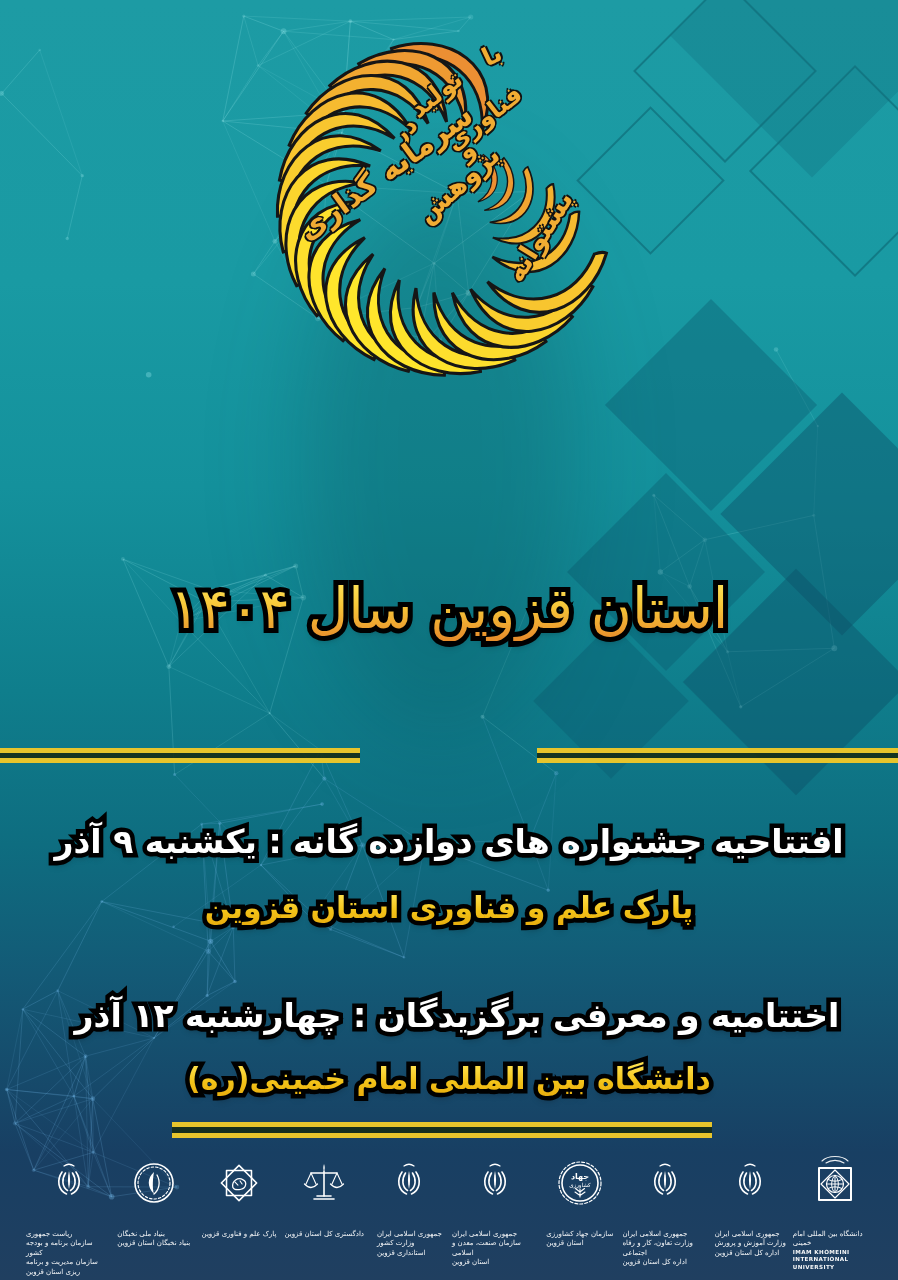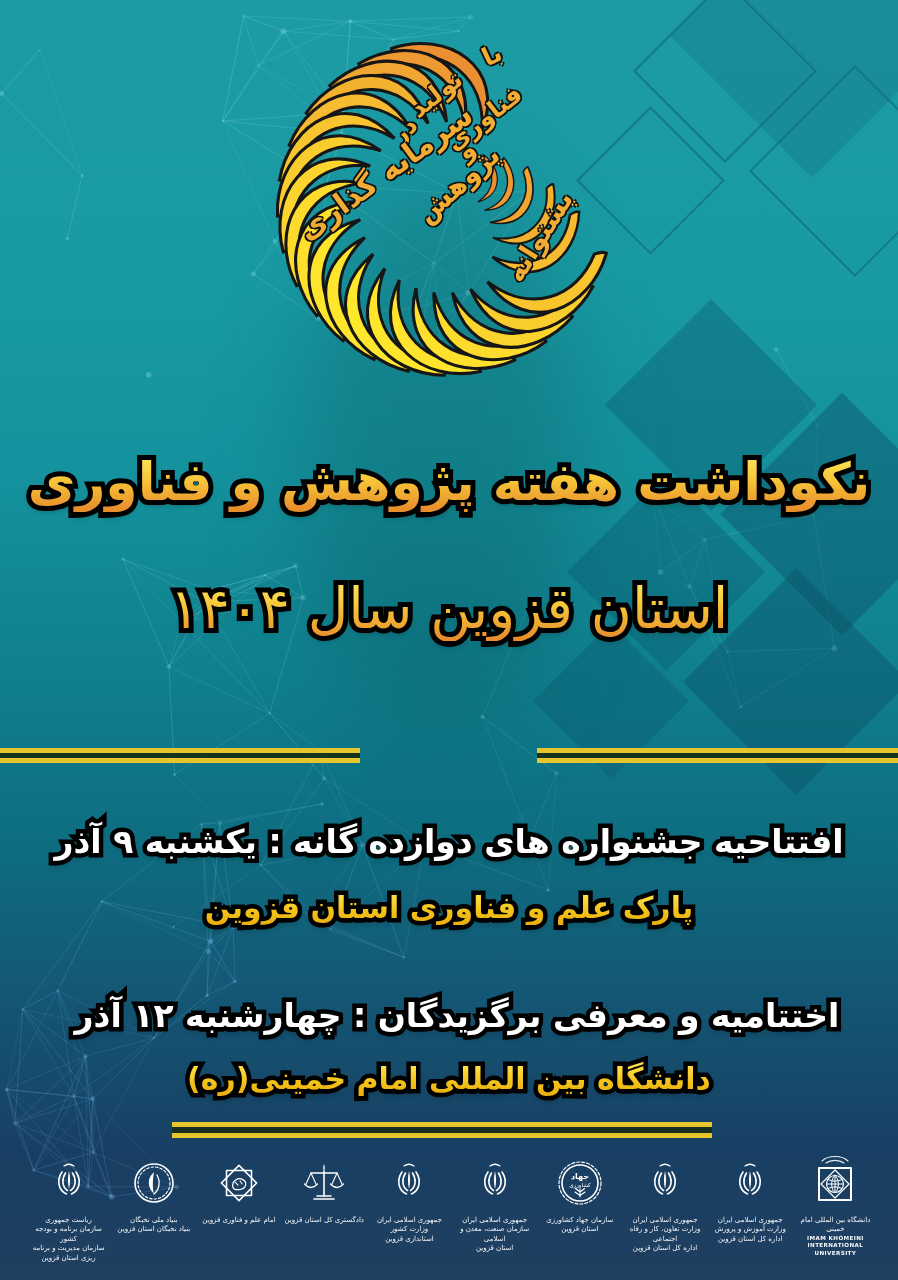--- a/index.html
+++ b/index.html
@@ -56,21 +56,21 @@
   .sw5{left:385px;top:172px;font-size:30px;transform:translate(-50%,-50%) rotate(-36deg);}
   .sw6{left:458px;top:184px;font-size:27px;transform:translate(-50%,-50%) rotate(-42deg);}
   .sw7{left:539px;top:236px;font-size:27px;transform:translate(-50%,-50%) rotate(-58deg);}
   
   .footer{position:absolute;left:0;right:0;top:1150px;height:124px;
     display:flex;justify-content:space-between;align-items:flex-start;
     padding:2px 20px 0 26px;color:#fff;}
   .flogo{width:86px;display:flex;flex-direction:column;align-items:center;}
   .flogo .ibox{height:62px;display:flex;align-items:center;justify-content:center;text-align:center;}
   .flogo svg{stroke:#fff;fill:none;stroke-width:1.6;stroke-linecap:round;stroke-linejoin:round;}
-  .cap{margin-top:2px;font-size:7px;line-height:1.35;text-align:center;direction:rtl;opacity:.96;}
+  .cap{margin-top:16px;font-size:7px;line-height:1.35;text-align:left;direction:rtl;opacity:.96;}
   .cap .lat{font-size:5.6px;direction:ltr;letter-spacing:.4px;font-weight:700;}
 </style>
 </head>
 <body>
 
 <div class="stage">
 
   <svg class="bglayer" id="plexus" width="898" height="1280" viewBox="0 0 898 1280">
       <line x1="317.8331094235182" y1="318.36024284362793" x2="274.91098165512085" y2="241.37157559394836" stroke="rgba(150,232,236,0.13)" stroke-width="1"></line>
       <line x1="317.8331094235182" y1="318.36024284362793" x2="434.1599369049072" y2="263.2263767719269" stroke="rgba(150,232,236,0.13)" stroke-width="1"></line>
@@ -423,24 +423,20 @@
 
   <span class="sw sw0">با</span>
   <span class="sw sw1">تولید</span>
   <span class="sw sw2">در</span>
   <span class="sw sw3">فناوری</span>
   <span class="sw sw4">و</span>
   <span class="sw sw5">سرمایه گذاری</span>
   <span class="sw sw6">پژوهش</span>
   <span class="sw sw7">پشتوانه</span>
 
-  <div class="ot title-line t1">
-    <span class="st">نکوداشت هفته پژوهش و فناوری</span>
-    <span class="fl">نکوداشت هفته پژوهش و فناوری</span>
-  </div>
   <div class="ot title-line t2">
     <span class="st">استان قزوین سال ۱۴۰۴</span>
     <span class="fl">استان قزوین سال ۱۴۰۴</span>
   </div>
 
   <div class="rule r1a"></div>
   <div class="rule r1b"></div>
 
   <div class="ot ev-head eh1">
     <span class="st">افتتاحیه جشنواره های دوازده گانه : یکشنبه ۹ آذر</span>
@@ -497,21 +493,21 @@
       <div class="flogo">
         <div class="ibox">
           <svg width="52" height="52" viewBox="0 0 50 50">
             <rect x="13" y="13" width="24" height="24" stroke-width="1.5"></rect>
             <rect x="13" y="13" width="24" height="24" transform="rotate(45 25 25)" stroke-width="1.5"></rect>
             <path d="M19 29 C18 23 24 19 29 22 C33 24 32 30 27 31 C23 32 20 31 19 29 Z" stroke-width="1.2"></path>
             <path d="M21 24 L24 27 M26 23 L28 26" stroke-width="1"></path>
           </svg>
         </div>
         <div class="cap">
-          <div>امام علم و فناوری قزوین</div>
+          <div>پارک علم و فناوری قزوین</div>
         </div>
       </div>
       <div class="flogo">
         <div class="ibox">
           <svg width="46" height="46" viewBox="0 0 46 46">
             <path d="M23 4 C22 7 22 9 23 11 C24 9 24 7 23 4 Z" fill="#fff" stroke="none"></path>
             <path d="M10 13 H36"></path>
             <path d="M23 11 V36"></path>
             <path d="M16 36 H30"></path>
             <path d="M13 39 H33"></path>

